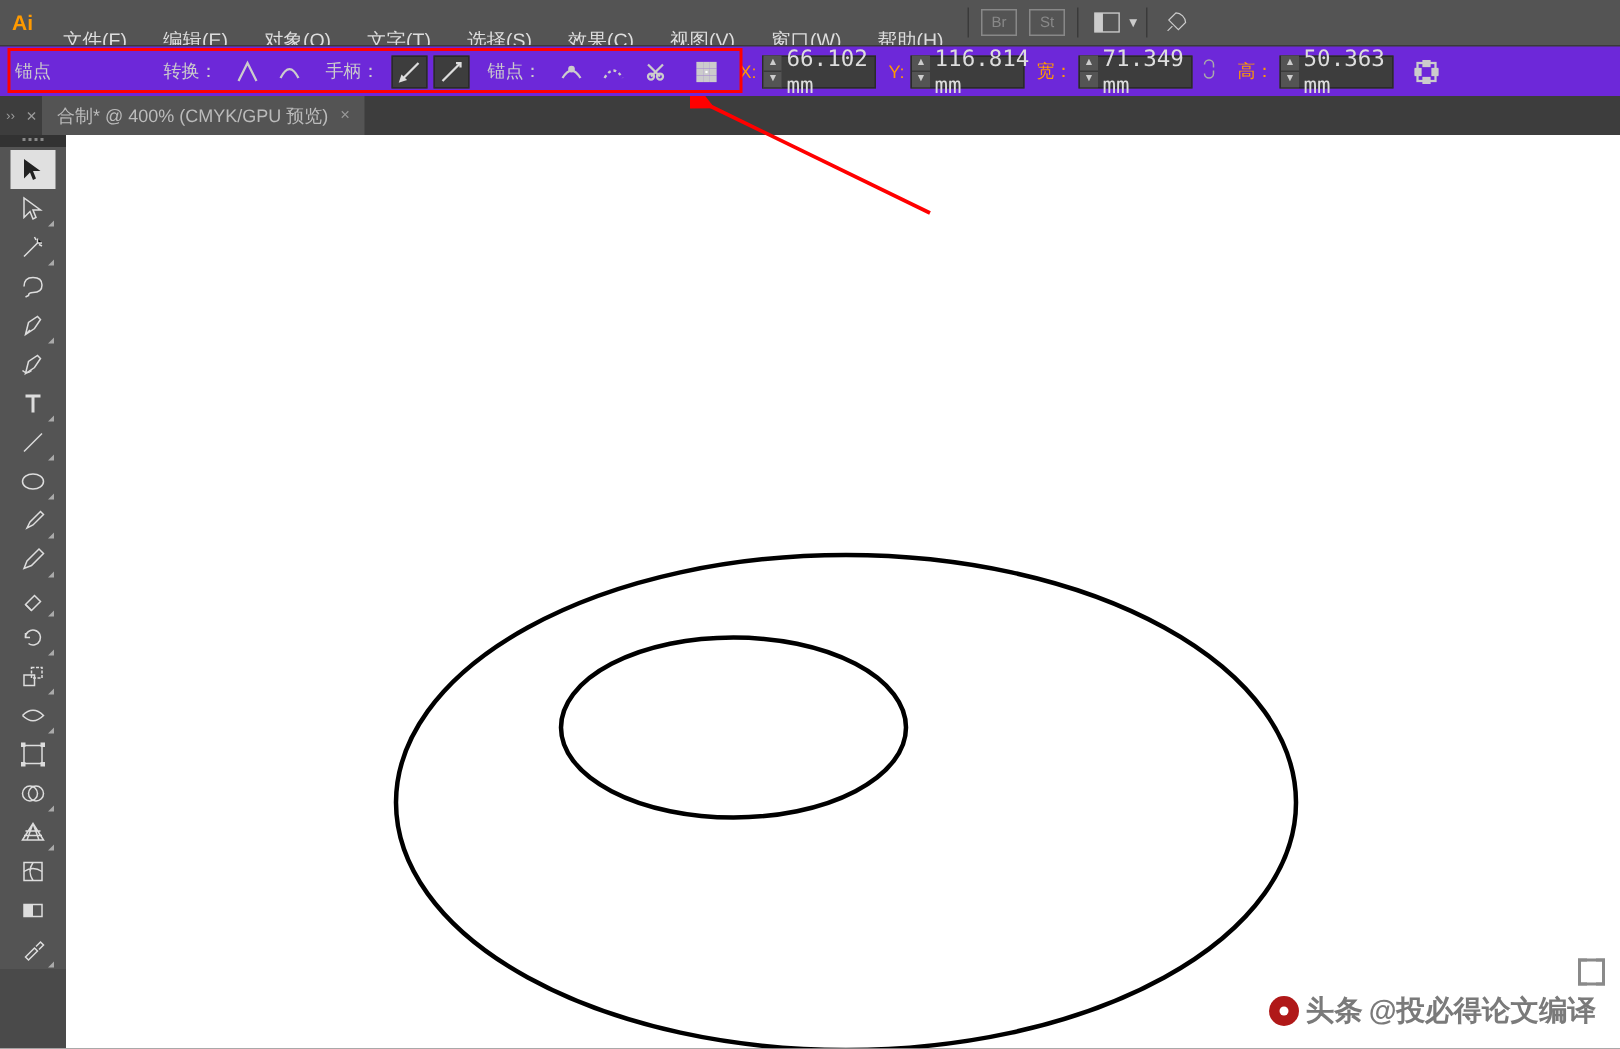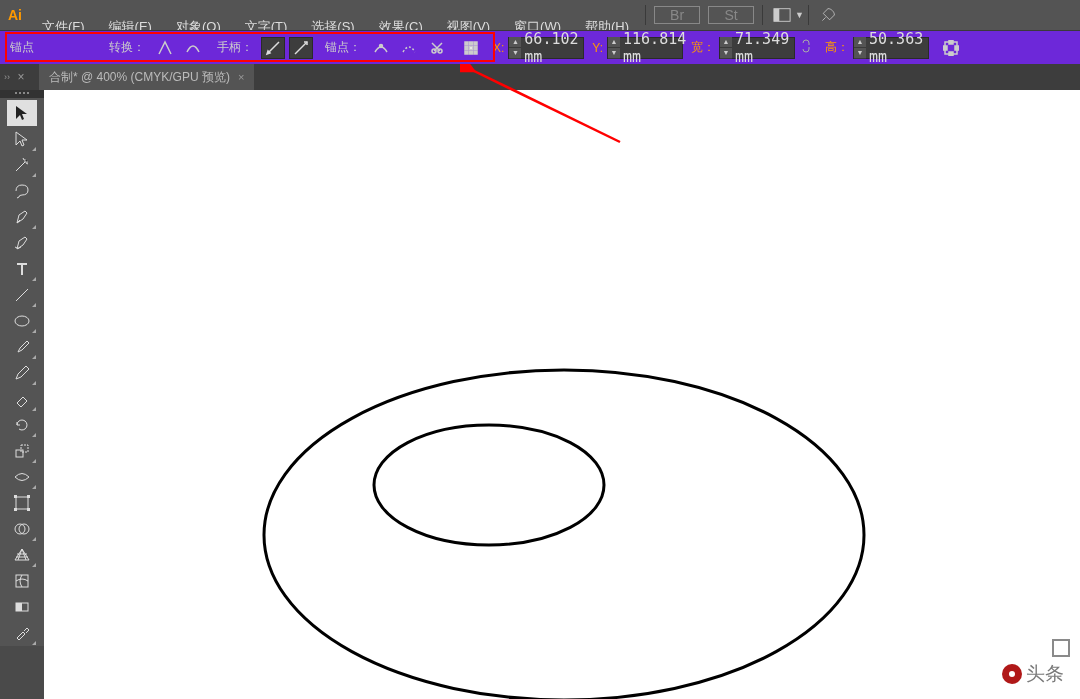--- a/index.html
+++ b/index.html
@@ -3,21 +3,21 @@
 <meta charset="utf-8">
 <style>
   * { box-sizing: border-box; margin: 0; padding: 0; font-family: "Microsoft YaHei", sans-serif; }
   body { width: 1080px; height: 699px; background: #4a4a4a; overflow: hidden; position: relative; }
 
   
   .menubar { height: 30px; background: #545454; display: flex; align-items: center; color: #ddd; font-size: 13px; }
   .ai-logo { width: 30px; height: 30px; display: flex; align-items: center; justify-content: center; color: #ff9a00; font-weight: bold; font-size: 14px; }
   .menu-item { padding: 12px 12px; height: 30px; line-height: 30px; cursor: pointer; }
   .menu-sep { width: 1px; height: 20px; background: #3a3a3a; margin: 0 4px; }
-  .menu-iconbox { width: 46px; height: 18px; border: 1px solid #888; margin: 0 4px; display: flex; align-items: center; justify-content: center; font-size: 14px; color: #888; }
+  .menu-iconbox { width: 24px; height: 18px; border: 1px solid #888; margin: 0 4px; display: flex; align-items: center; justify-content: center; font-size: 10px; color: #888; }
   .menu-right-icon { width: 24px; height: 20px; display:flex; align-items:center; justify-content:center; color:#ccc; margin:0 3px;}
   .menu-right-icon svg { width:18px; height:16px; }
 
   
   .optionsbar { height: 34px; background: #6d28d9; border-top: 1px solid #3a3a3a; display: flex; align-items: center; color: #ccc; font-size: 12px; position: relative; }
   .opt-label { margin: 0 6px 0 10px; }
   .opt-iconbtn { width: 24px; height: 22px; display:flex; align-items:center; justify-content:center; margin: 0 2px; border:1px solid transparent; }
   .opt-iconbtn.dark { background:#3d3d3d; border:1px solid #2a2a2a;}
   .opt-iconbtn svg { width:16px; height:16px; stroke:#ccc; fill:none; stroke-width:1.5;}
   .coord-label { color:#ff9a00; margin:0 4px 0 8px;}
@@ -26,42 +26,42 @@
   .num-input .stepper { width:12px; height:22px; display:flex; flex-direction:column; font-size:7px; color:#ccc; }
   .num-input .stepper span{flex:1; display:flex;align-items:center;justify-content:center; background:#545454; border-bottom:1px solid #3a3a3a;}
   .num-input .val { width:62px; padding:0 3px; font-size:15px; color:#ddd; font-family: monospace;}
   .link-icon { margin:0 4px; color:#aaa;}
   .red-highlight { position:absolute; left:5px; top:1px; width:490px; height:30px; border:2px solid #ff0000; pointer-events:none;}
 
   
   .tabbar { height: 26px; background: #3d3d3d; display:flex; align-items:center; color:#bbb; font-size:12px; }
   .tab-handle { width:14px; font-size:9px; text-align:center; color:#999;}
   .tab-close-left { width:14px; text-align:center; color:#999;}
-  .tab-active { background:#545454; height:26px; line-height:26px; padding:0 10px; display:flex; align-items:center; gap:8px;margin-left:11px;}
+  .tab-active { background:#545454; height:26px; line-height:26px; padding:0 10px; display:flex; align-items:center; gap:8px;}
   .tab-active .x { color:#999; font-size:11px;}
 
   
   .toolrail-head { position:absolute; left:0; top:90px; width:44px; height:8px; background:#323232; display:flex; justify-content:center; gap:2px; padding-top:2px;}
   .toolrail-head span{width:2px;height:2px;background:#888;}
   .toolrail { position:absolute; left:0; top:98px; width:44px; background:#545454; display:flex; flex-direction:column; align-items:center; padding-top:2px;}
   .tool { width:30px; height:26px; display:flex; align-items:center; justify-content:center; margin:0; position:relative;}
   .tool.selected { background:#e0e0e0; }
   .tool svg { width:18px; height:18px; }
   .tool .tri { position:absolute; right:1px; bottom:1px; width:0;height:0; border-right:4px solid #aaa; border-top:4px solid transparent;}
 
   
   .canvas-outer { position:absolute; left:44px; top:90px; right:0; bottom:0; background:#4a4a4a; }
   .canvas { position:absolute; left:0; top:0; width:100%; height:100%; background:#ffffff; }
   .artwork { position:absolute; left:0; top:0; width:100%; height:100%; }
 
   
   .red-arrow { position:absolute; left:460px; top:64px; pointer-events:none;}
 
   
-  .watermark { position:absolute; right:16px; bottom:12px; font-size:19px; color:#7a7a7a; display:flex; align-items:center; gap:4px; font-weight:400; }
+  .watermark { position:absolute; right:16px; bottom:12px; font-size:19px; color:#7a7a7a; display:flex; align-items:center; gap:4px; font-weight:700; }
   .watermark .logo-dot { width:20px; height:20px; border-radius:50%; background:#b01818; display:inline-flex; align-items:center; justify-content:center; position:relative;}
   .watermark .logo-dot::after{content:""; width:6px;height:6px;background:#fff;border-radius:50%;}
 
   
   .corner-icon { position:absolute; right:8px; bottom:40px; width:22px;height:22px; }
   .corner-icon svg{width:22px;height:22px; stroke:#8a8a8a; fill:none; stroke-width:2;}
 </style>
 </head>
 <body>
 
@@ -381,13 +381,14 @@
       <marker id="ah" markerWidth="10" markerHeight="8" refX="2" refY="4" orient="auto">
         <path d="M8 0 L0 4 L8 8 Z" fill="#ff0000"></path>
       </marker>
     </defs>
   <line x1="160" y1="78" x2="12" y2="6" stroke="#ff0000" stroke-width="2.5" marker-end="url(#ah)"></line>
 </svg>
 
 <div class="watermark">
   <span class="logo-dot"></span>
   <span>头条</span>
+  <span>@投必得论文编译</span>
 </div>
 
 </body></html>

